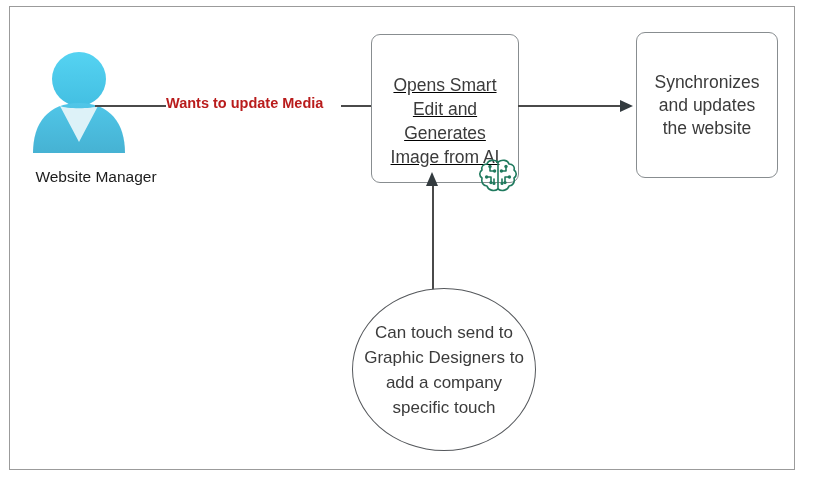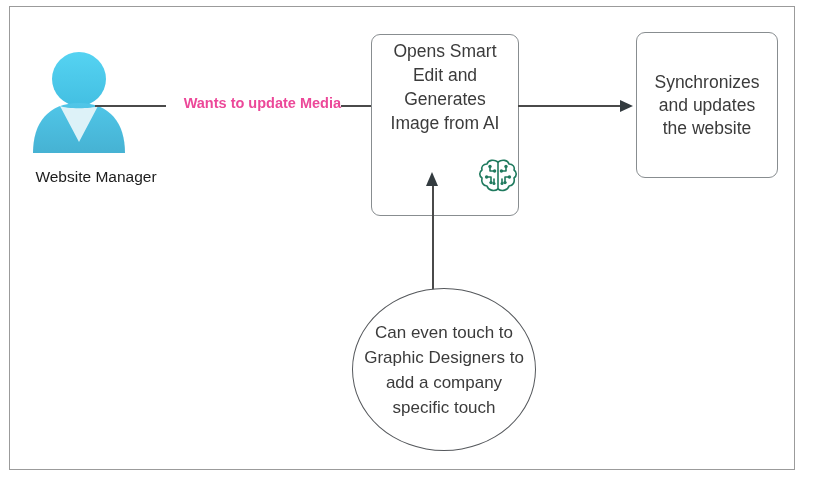--- a/index.html
+++ b/index.html
@@ -49,24 +49,25 @@
     background: #ffffff;
     display: flex;
     align-items: center;
     justify-content: center;
     overflow: visible;
   }
   #box-smart-edit {
     left: 371px;
     top: 34px;
     width: 148px;
-    height: 182px;
+    height: 149px;
     align-items: flex-start;
     justify-content: center;
-    padding-top: 4px;
+    padding-top: 38px;
+    text-decoration: underline;
   }
   #box-smart-edit .node-text { line-height: 24px; }
   #box-sync {
     left: 636px;
     top: 32px;
     width: 142px;
     height: 146px;
   }
 
   
@@ -125,24 +126,24 @@
   #edge-actor-box-right {
     left: 337px;
     top: 105px;
     width: 36px;
   }
   #edge-label-wants {
     position: absolute;
     left: 166px;
     top: 95px;
     width: 175px;
-    text-align: right;
+    text-align: left;
     font-size: 14.5px;
     font-weight: bold;
-    color: #ec4899;
+    color: #b91c1c;
     background: #ffffff;
     white-space: nowrap;
   }
 
   #edge-box-sync {
     left: 518px;
     top: 105px;
     width: 104px;
   }
   .arrow-right {
@@ -270,19 +271,19 @@
   <div class="proc-box" id="box-sync">
     <div class="node-text">Synchronizes
 and updates
 the website</div>
   </div>
 
   <div class="conn conn-v" id="edge-circle-box"></div>
   <div class="arrow-up" id="arrow-to-box-bottom"></div>
 
   <div class="circle-node">
-    <div class="node-text">Can even touch to
+    <div class="node-text">Can touch send to
 Graphic Designers to
 add a company
 specific touch</div>
   </div>
 
 </div>
 
 </body></html>

